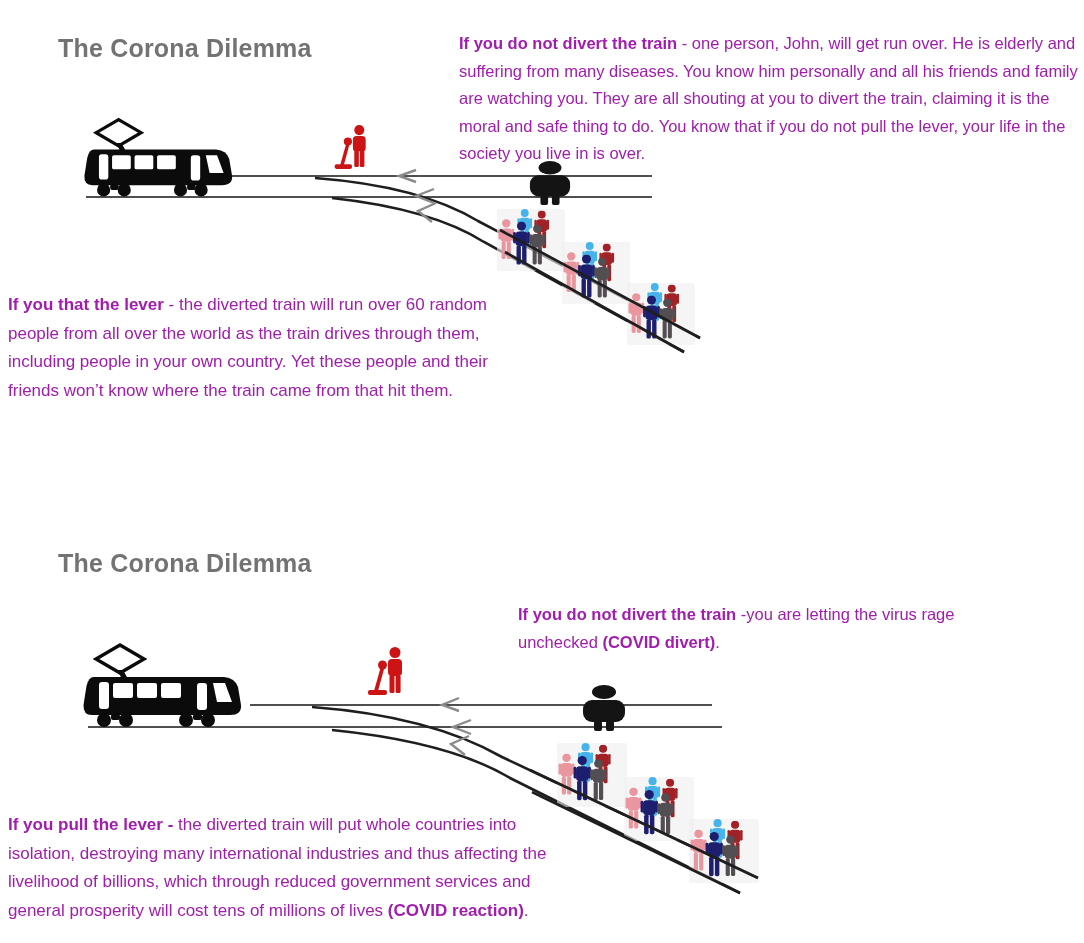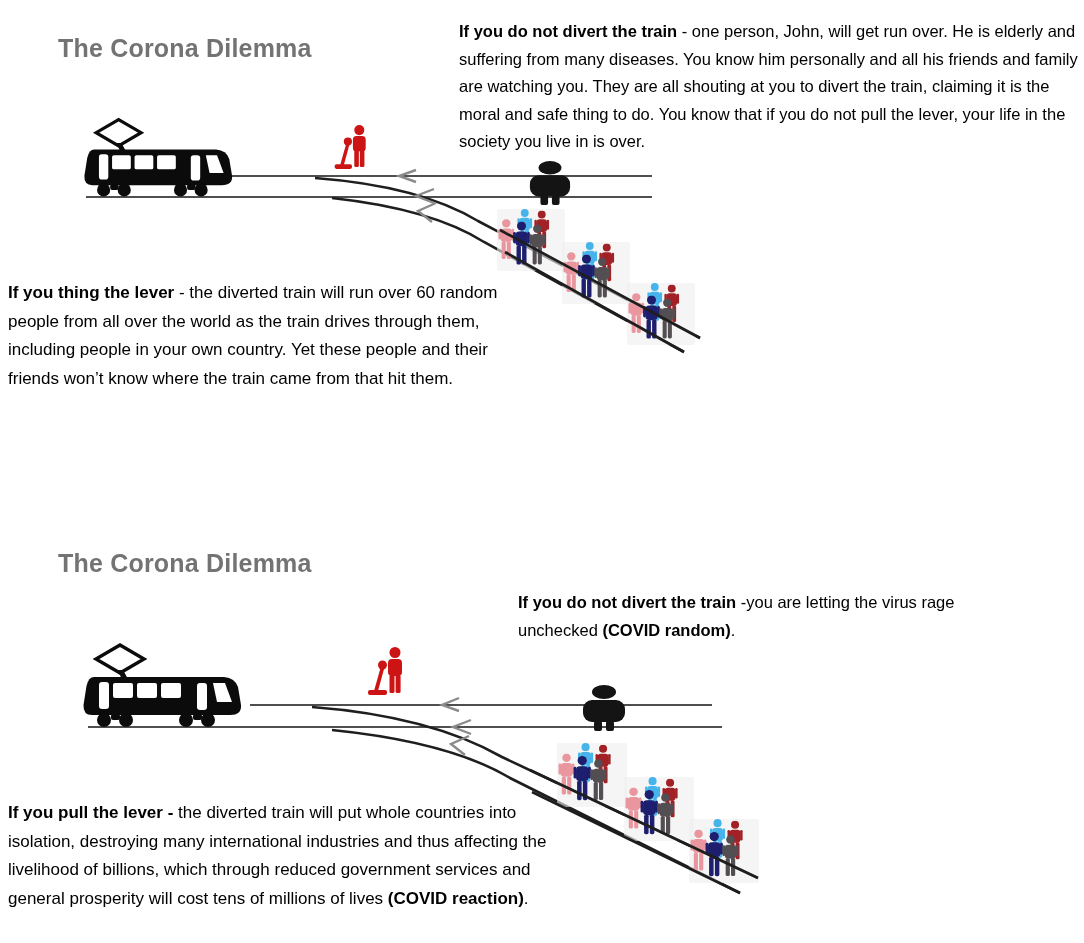--- a/index.html
+++ b/index.html
@@ -5,21 +5,21 @@
   html,body{margin:0;padding:0;}
   body{
     width:1084px;height:943px;position:relative;background:#ffffff;
     font-family:"Liberation Sans",sans-serif;color:#1b1b1b;overflow:hidden;
   }
   .abs{position:absolute;}
   .panel-title{
     font-weight:700;font-size:25px;color:#737373;text-align:left;
     letter-spacing:0.2px;
   }
-  .par{font-size:16.5px;line-height:27.5px;color:#000000;}
+  .par{font-size:16.5px;line-height:27.5px;color:#a21caf;margin-top:12px;}
   .par.left{font-size:17px;line-height:28.5px;}
   .b{font-weight:700;}
   #scene{position:absolute;left:0;top:0;}
   
   #p1-title{left:58px;top:34px;width:372px;}
   #p1-right{left:459px;top:18px;width:625px;}
   #p1-left{left:8px;top:279px;width:505px;}
   #p2-title{left:58px;top:549px;width:372px;}
   #p2-right{left:518px;top:588px;width:520px;line-height:28px;}
   #p2-left{left:8px;top:799px;width:560px;}
@@ -121,19 +121,19 @@
     <use href="#cluster" x="688" y="818" width="72" height="66"></use>
 
     <path d="M530,770 L758,878 M532,792 L740,893" fill="none" stroke-width="2.6" stroke="#1e1e1e"></path>
   </g>
 </svg>
 
 <div id="p1-title" class="abs panel-title">The Corona Dilemma</div>
 
 <div id="p1-right" class="abs par"><span class="b">If you do not divert the train</span><span> - one person, John, will get run over.  He is elderly and suffering from many diseases. You know him personally and all his friends and family are watching you. They are all shouting at you to divert the train, claiming it is the moral and safe thing to do. You know that if you do not pull the lever, your life in the society you live in is over.</span></div>
 
-<div id="p1-left" class="abs par left"><span class="b">If you thing the lever</span><span> - the diverted train will run over 60 random people from all over the world as the train drives through them, including people in your own country. Yet these people and their friends won’t know where the train came from that hit them.</span></div>
+<div id="p1-left" class="abs par left"><span class="b">If you that the lever</span><span> - the diverted train will run over 60 random people from all over the world as the train drives through them, including people in your own country. Yet these people and their friends won’t know where the train came from that hit them.</span></div>
 
 <div id="p2-title" class="abs panel-title">The Corona Dilemma</div>
 
-<div id="p2-right" class="abs par"><span class="b">If you do not divert the train</span><span> -you are letting the virus rage unchecked </span><span class="b">(COVID random)</span><span>.</span></div>
+<div id="p2-right" class="abs par"><span class="b">If you do not divert the train</span><span> -you are letting the virus rage unchecked </span><span class="b">(COVID divert)</span><span>.</span></div>
 
 <div id="p2-left" class="abs par left"><span class="b">If you pull the lever -</span><span> the diverted train will put whole countries into isolation, destroying many international industries and thus affecting the livelihood of billions, which through reduced government services and general prosperity will cost tens of millions of lives </span><span class="b">(COVID reaction)</span><span>.</span></div>
 
 </body></html>

